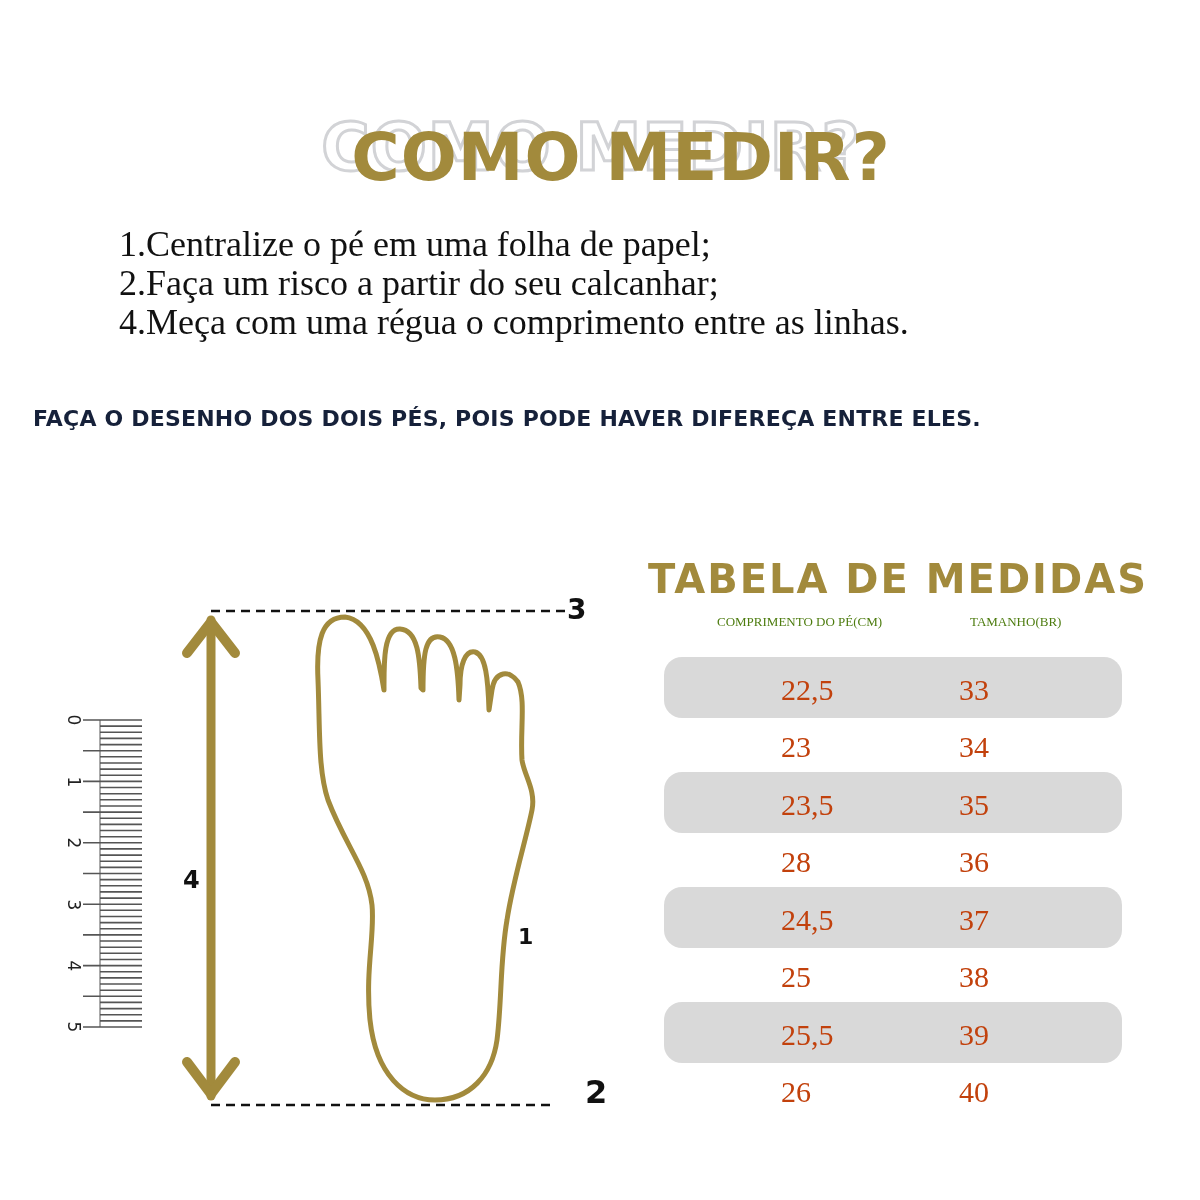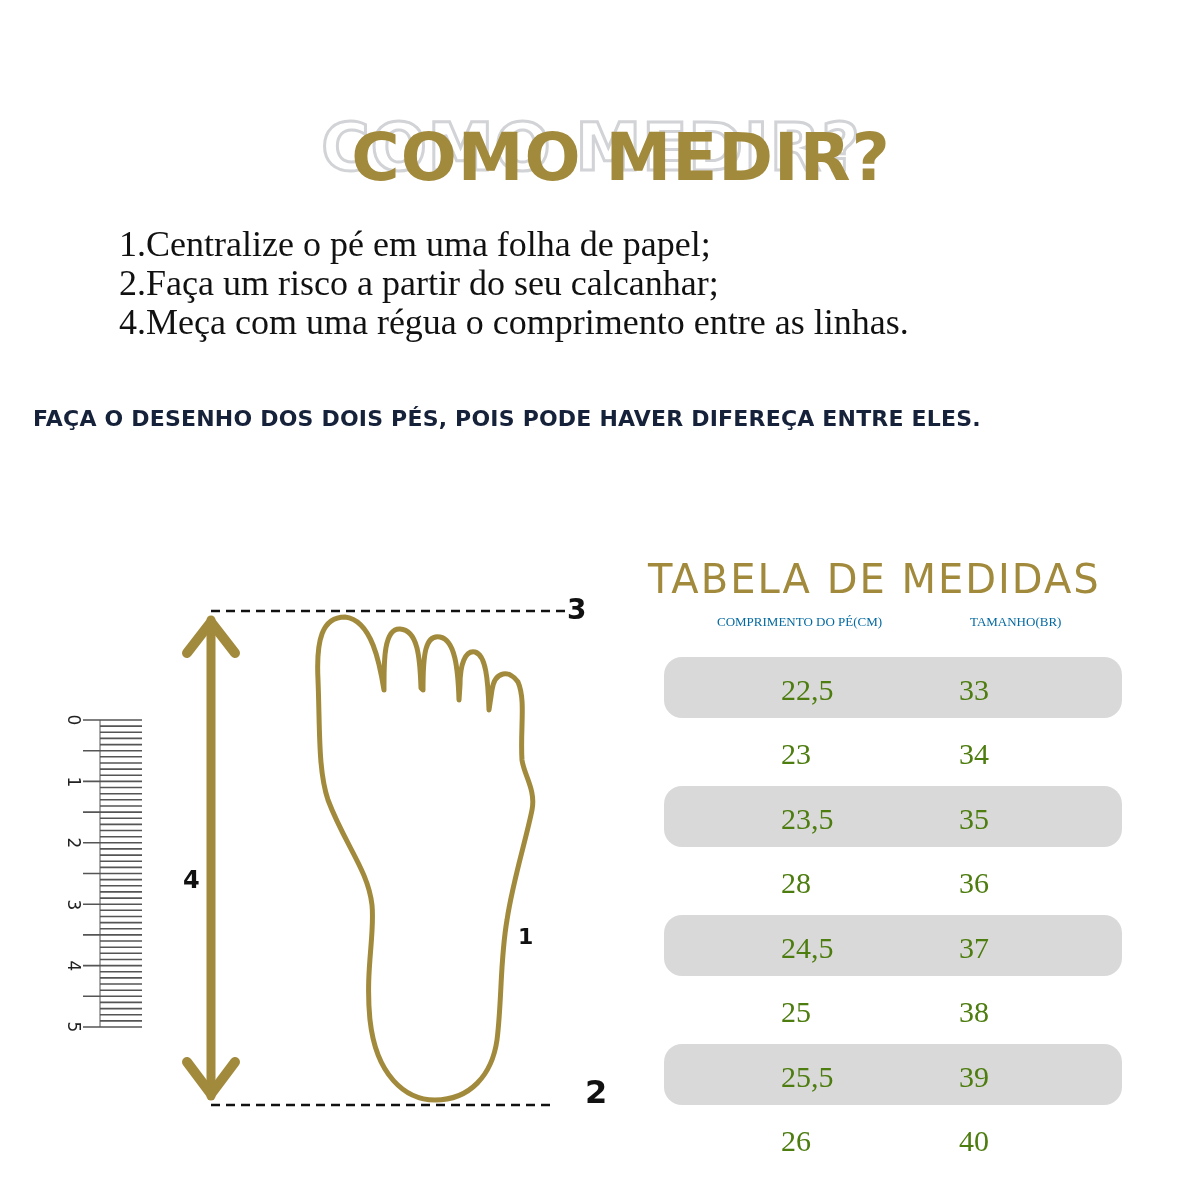--- a/index.html
+++ b/index.html
@@ -82,60 +82,60 @@
       letter-spacing: 0.2px;
     }
     .notice div { white-space: nowrap; }
 
     
     .table-title {
       position: absolute;
       left: 648px; top: 552px;
       width: 490px;
       font-family: "DejaVu Sans", sans-serif;
-      font-weight: normal;
+      font-weight: bold;
       font-size: 40px;
       line-height: 54px;
       color: #a28a3c;
       letter-spacing: 2px;
       white-space: nowrap;
     }
     .table-head {
       position: absolute;
       top: 612px;
       font-family: "Liberation Serif", serif;
       font-size: 13px;
       line-height: 20px;
-      color: #0369a1;
+      color: #4d7c0f;
       white-space: nowrap;
       text-align: center;
     }
     .th-length { left: 717px; }
     .th-size { left: 970px; }
 
     .size-table {
       position: absolute;
       left: 664px;
       top: 657px;
       width: 458px;
     }
     .size-row {
       position: relative;
-      height: 68px;
+      height: 54px;
       border-radius: 18px;
     }
     .size-row.shaded { background: #d9d9d9; height: 61px; }
     .size-row .cell {
       position: absolute;
       top: 50%;
       transform: translateY(-44%);
       font-family: "Liberation Serif", serif;
       font-size: 30px;
       line-height: 34px;
-      color: #4d7c0f;
+      color: #c2410c;
     }
     .size-row .c-length { left: 117px; }
     .size-row .c-size { left: 295px; }
 
     
     .ruler {
       position: absolute;
       left: 60px; top: 714px;
       width: 90px;
       height: 320px;

